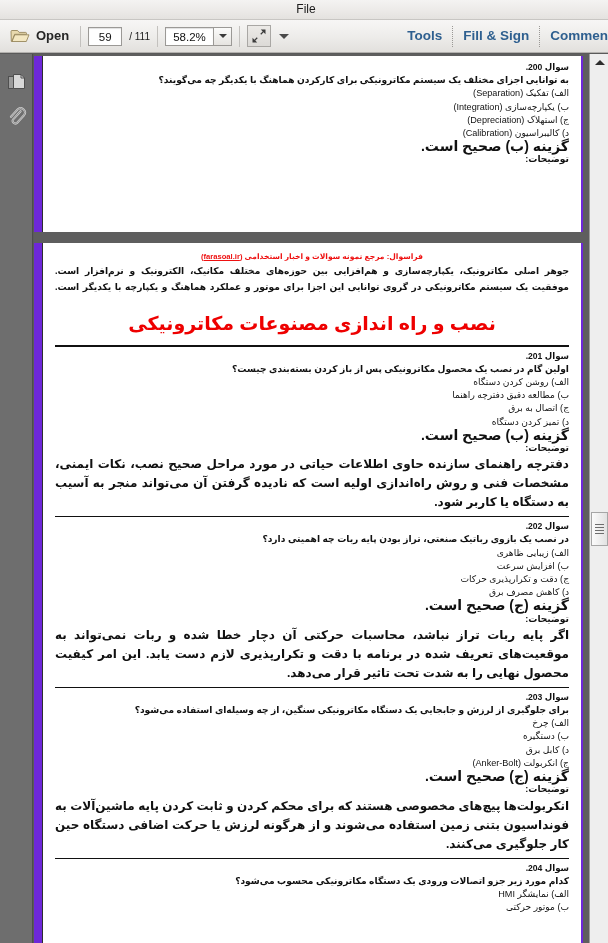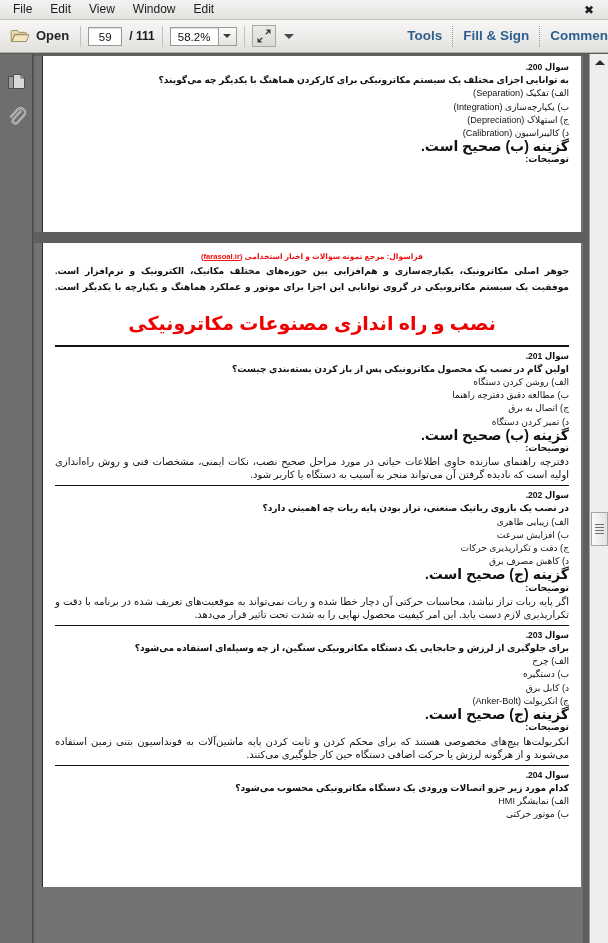--- a/index.html
+++ b/index.html
@@ -23,20 +23,21 @@
   .menubar {
     position: absolute;
     top: 0; left: 0;
     width: 608px;
     height: 20px;
     background: linear-gradient(to bottom, #f4f3f2 0%, #eceae8 55%, #e4e2df 100%);
     border-bottom: 1px solid #c8c6c3;
     display: flex;
     align-items: center;
     box-sizing: border-box;
+    flex-direction: column;
   }
   .menu-item {
     font-size: 12px;
     color: #1b1b1b;
     padding: 1px 9px 2px 9px;
     line-height: 16px;
     white-space: nowrap;
     cursor: default;
   }
   .menu-item:first-child { margin-left: 4px; }
@@ -102,26 +103,25 @@
     border: 1px solid #9b9996;
     box-shadow: inset 0 1px 1px rgba(0,0,0,.13);
     font-size: 11.5px;
     color: #111;
     text-align: center;
     line-height: 19px;
     box-sizing: border-box;
     flex: 0 0 auto;
   }
   .pagecount {
-    font-size: 12px;
+    font-size: 10px;
     color: #1a1a1a;
     margin: 0 0 0 7px;
     white-space: nowrap;
     flex: 0 0 auto;
-    font-weight: bold;
   }
   .zoombox {
     width: 48px;
     height: 19px;
     background: #fff;
     border: 1px solid #9b9996;
     border-right: none;
     box-shadow: inset 0 1px 1px rgba(0,0,0,.13);
     font-size: 11.5px;
     color: #111;
@@ -204,21 +204,21 @@
     cursor: default;
   }
   .rail-btn.first { margin-top: 12px; }
 
   
   .docview {
     position: absolute;
     top: 54px; left: 34px;
     width: 555px;
     height: 889px;
-    background: #737373;
+    background: #6d28d9;
     overflow: hidden;
   }
   .pagegap { height: 11px; background: #5e5e5e; }
   .topstrip { height: 2px; background: #5e5e5e; }
 
   .page {
     background: #ffffff;
     margin: 0 0 0 8px;
     width: 539px;
     box-sizing: border-box;
@@ -259,24 +259,24 @@
     color: #111;
     line-height: 13.2px;
   }
   .q-explabel {
     font-size: 9.1px;
     font-weight: bold;
     color: #111;
     line-height: 13.2px;
   }
   .q-exp {
-    font-size: 10px;
-    font-weight: normal;
-    color: #111;
-    line-height: 13px;
+    font-size: 12px;
+    font-weight: bold;
+    color: #111;
+    line-height: 19px;
     text-align: justify;
     text-align-last: right;
   }
   .hdr-link {
     font-size: 7.6px;
     font-weight: bold;
     color: #ee1111;
     line-height: 12px;
     text-align: center;
     padding-top: 2px;

